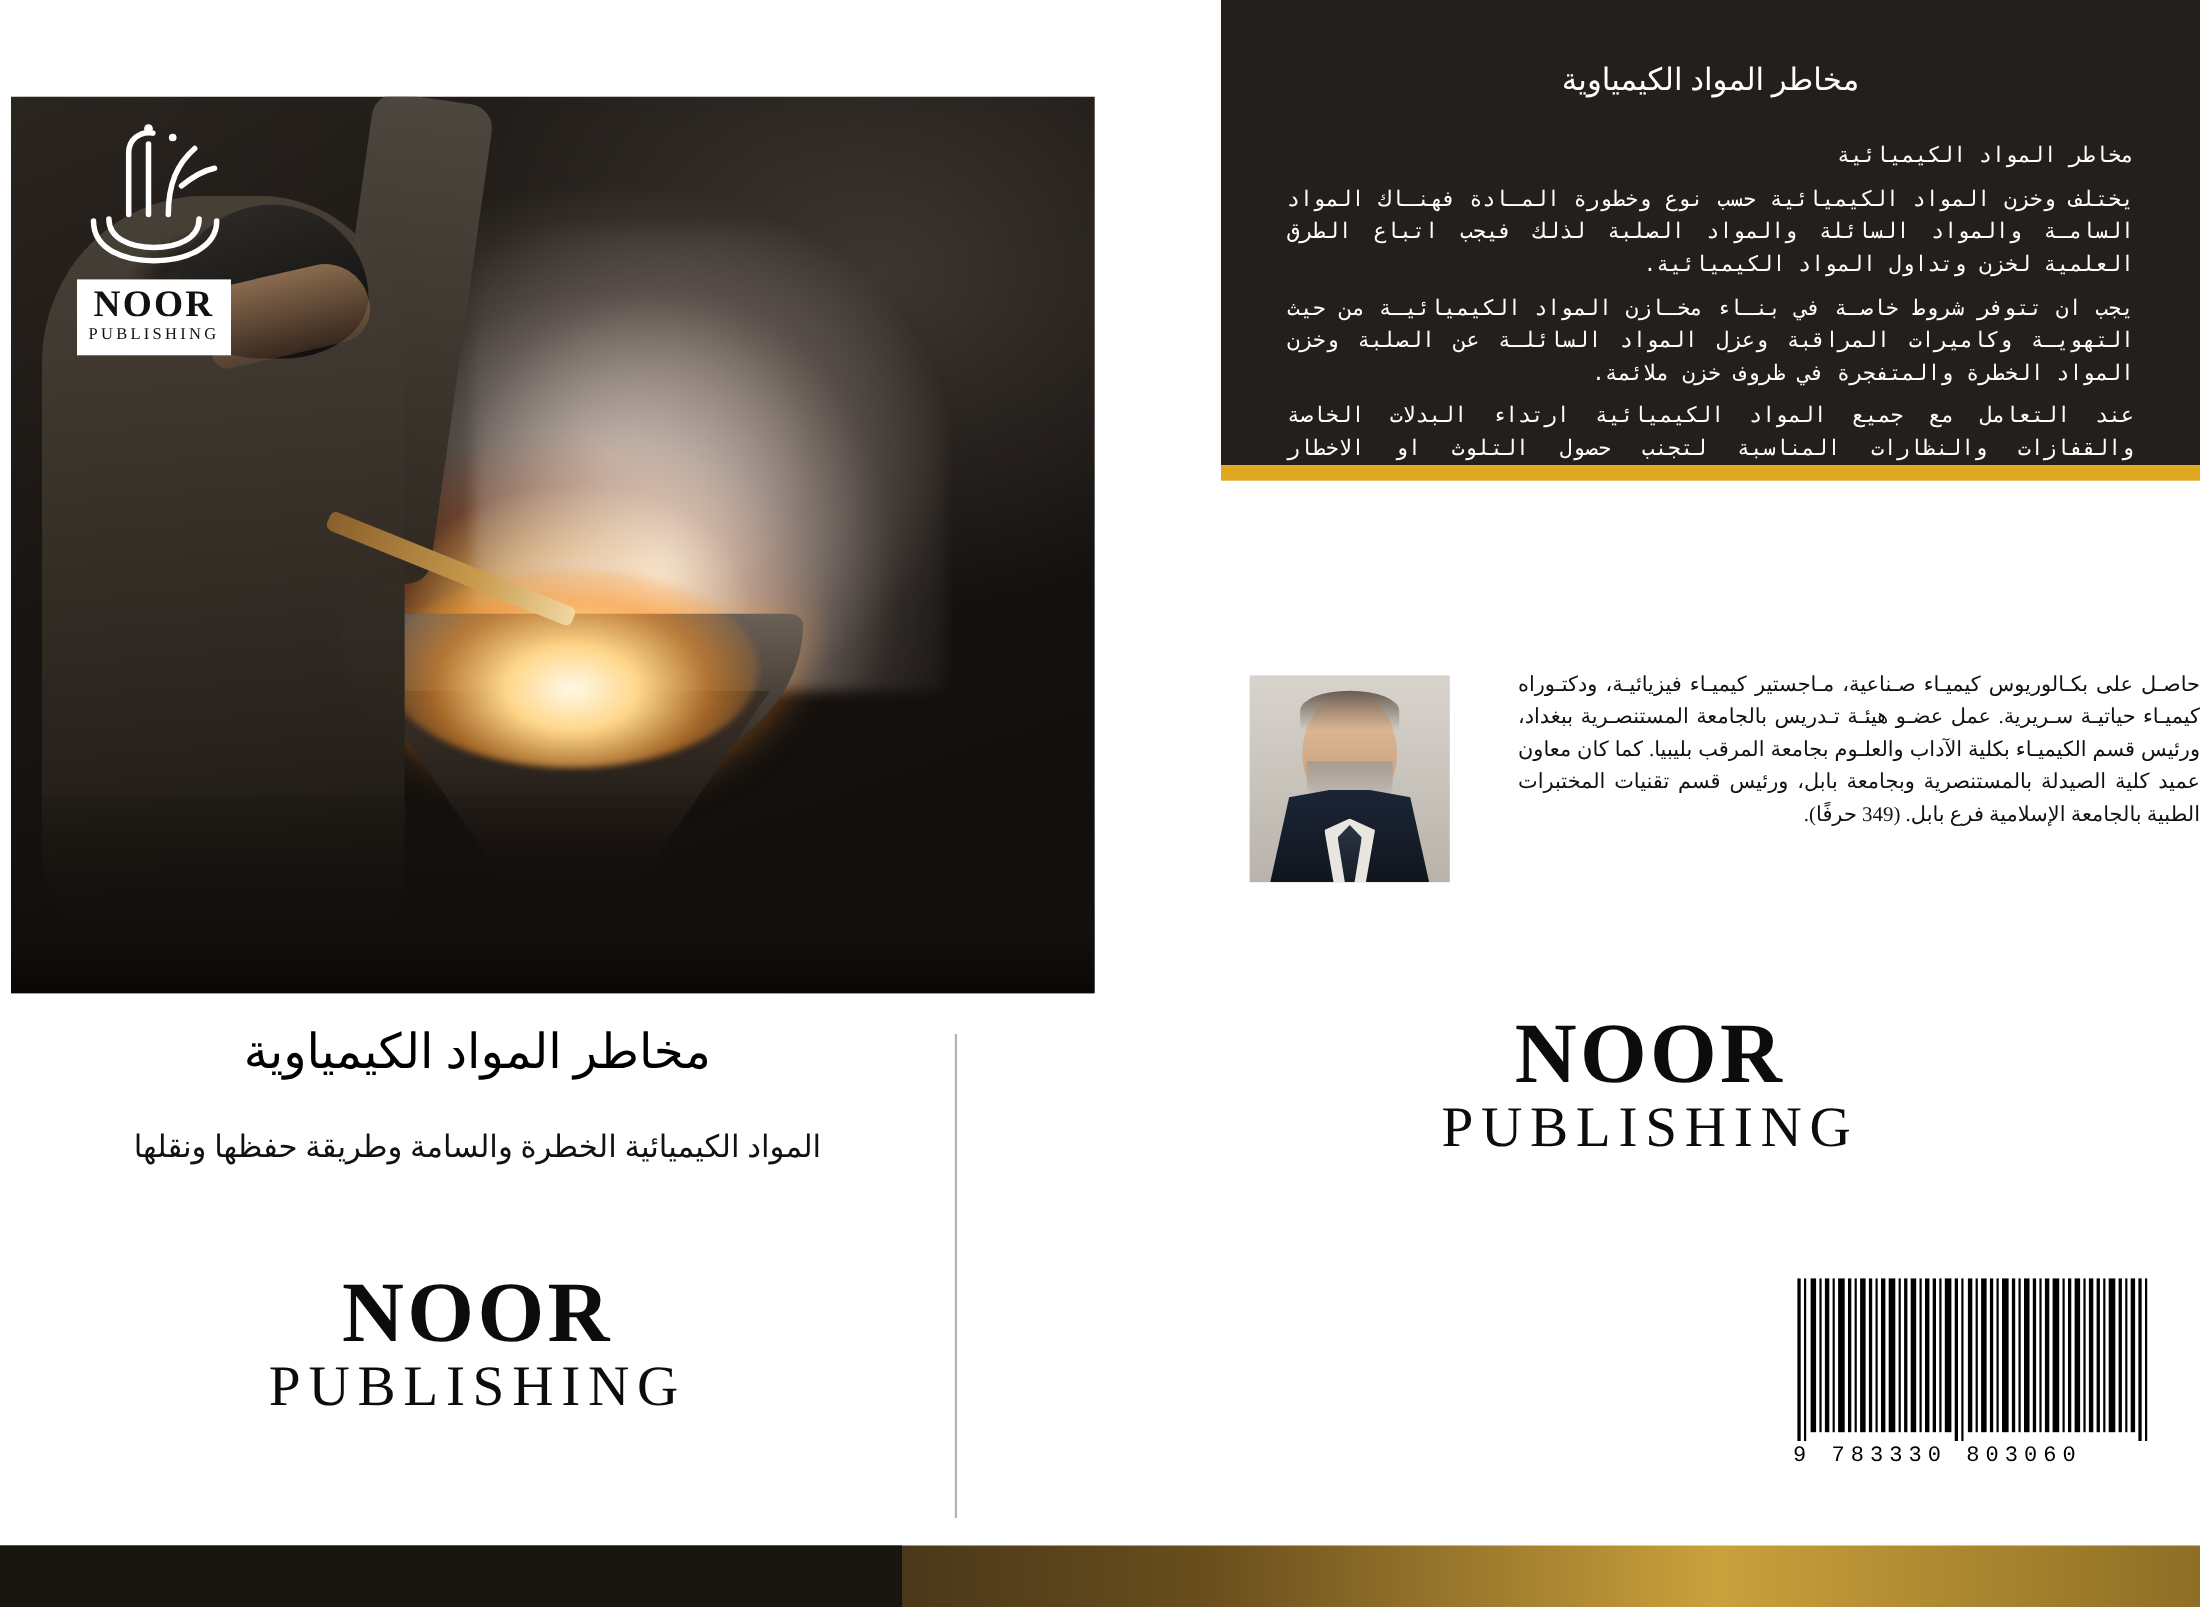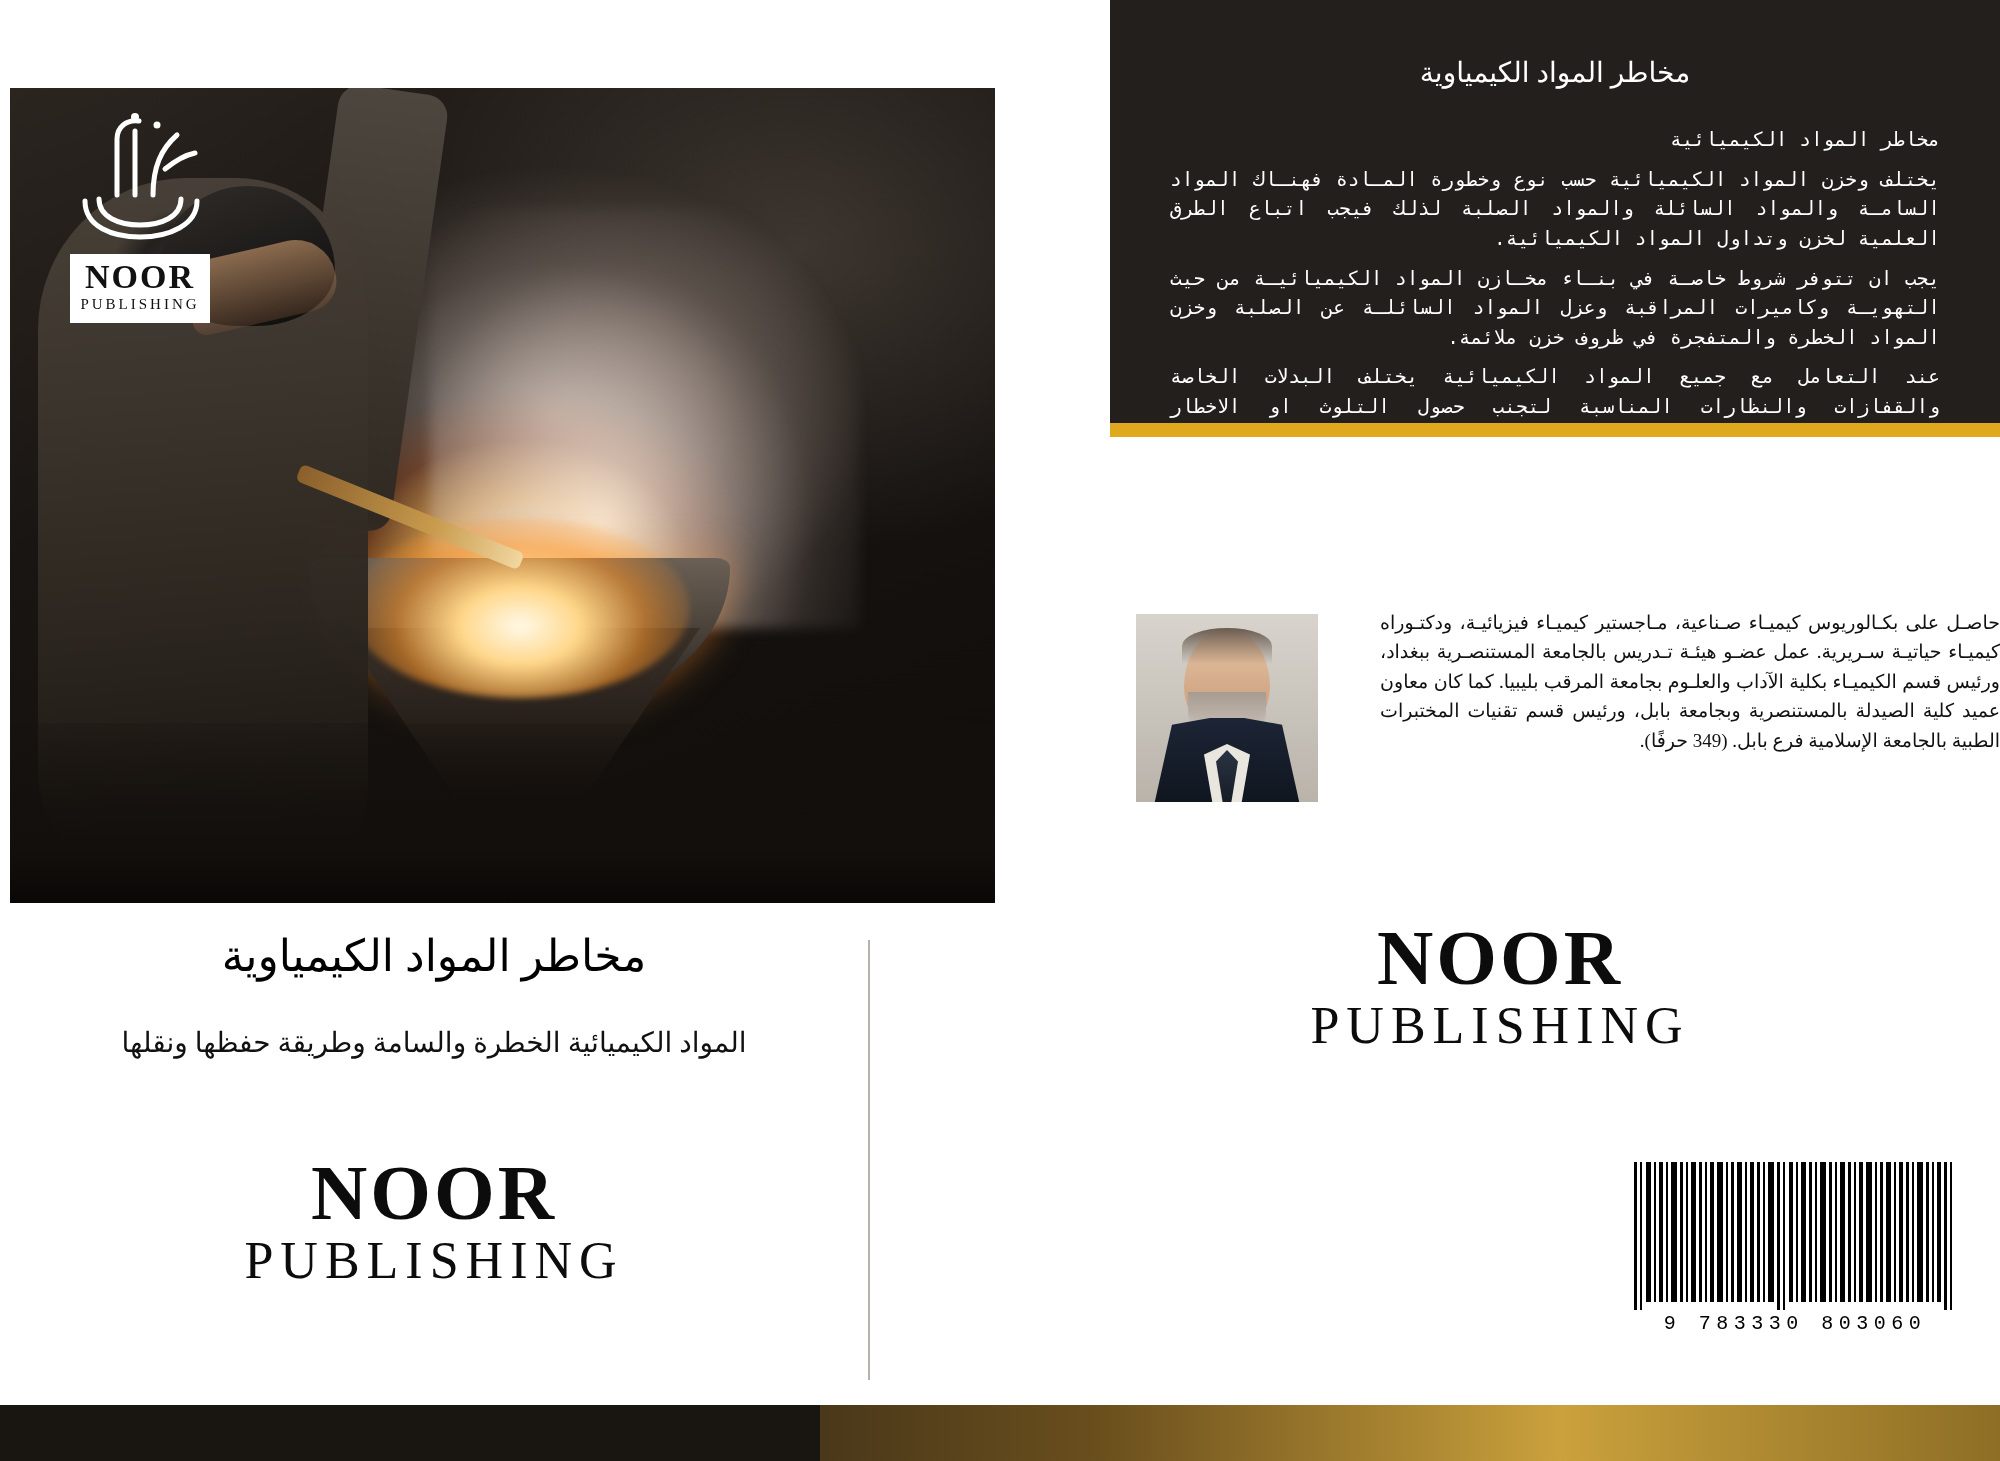--- a/index.html
+++ b/index.html
@@ -448,21 +448,20 @@
   }
   .barcode-bars {
     width: 330px;
     height: 148px;
     display: block;
   }
   .barcode-number {
     font-family: "Liberation Mono", monospace;
     font-size: 20px;
     letter-spacing: 5.5px;
-    text-align: center;
     color: #000000;
     margin-top: 2px;
   }
 </style>
 </head>
 <body>
 
 <div id="cover">
 
   <section class="front-cover">
@@ -516,21 +515,21 @@
   <div class="spine-line"></div>
 
   <section class="back-cover">
 
     <div class="back-blurb-box">
       <div class="back-blurb-title">مخاطر المواد الكيمياوية</div>
       <div class="back-blurb-body">
         <p>مخاطر المواد الكيميائية</p>
         <p>يختلف وخزن المواد الكيميائية حسب نوع وخطورة المـادة فهنـاك المواد السامـة والمواد السائلة والمواد الصلبة لذلك فيجب اتباع الطرق العلمية لخزن وتداول المواد الكيميائية.</p>
         <p>يجب ان تتوفر شروط خاصـة في بنـاء مخـازن المواد الكيميائيـة من حيث التهويـة وكاميرات المراقبة وعزل المواد السائلـة عن الصلبة وخزن المواد الخطرة والمتفجرة في ظروف خزن ملائمة.</p>
-        <p>عند التعامل مع جميع المواد الكيميائية يختلف البدلات الخاصة والقفازات والنظارات المناسبة لتجنب حصول التلوث او الاخطار المختلفة.</p>
+        <p>عند التعامل مع جميع المواد الكيميائية ارتداء البدلات الخاصة والقفازات والنظارات المناسبة لتجنب حصول التلوث او الاخطار المختلفة.</p>
       </div>
     </div>
     <div class="back-gold-rule"></div>
 
     <div class="bio-block">
       <div class="bio-text">حاصـل على بكـالوريوس كيميـاء صـناعية، مـاجستير كيميـاء فيزيائيـة، ودكتـوراه كيميـاء حياتيـة سـريرية. عمل عضـو هيئـة تـدريس بالجامعة المستنصـرية ببغداد، ورئيس قسم الكيميـاء بكلية الآداب والعلـوم بجامعة المرقب بليبيا. كما كان معاون عميد كلية الصيدلة بالمستنصرية وبجامعة بابل، ورئيس قسم تقنيات المختبرات الطبية بالجامعة الإسلامية فرع بابل. (349 حرفًا).</div>
       <div class="bio-portrait">
         <div class="head"></div>
         <div class="hairline"></div>
         <div class="beard"></div>

